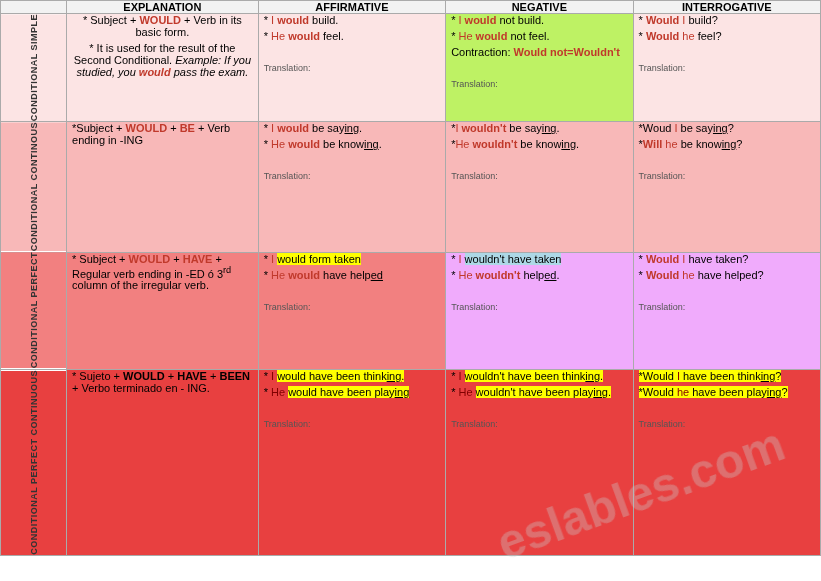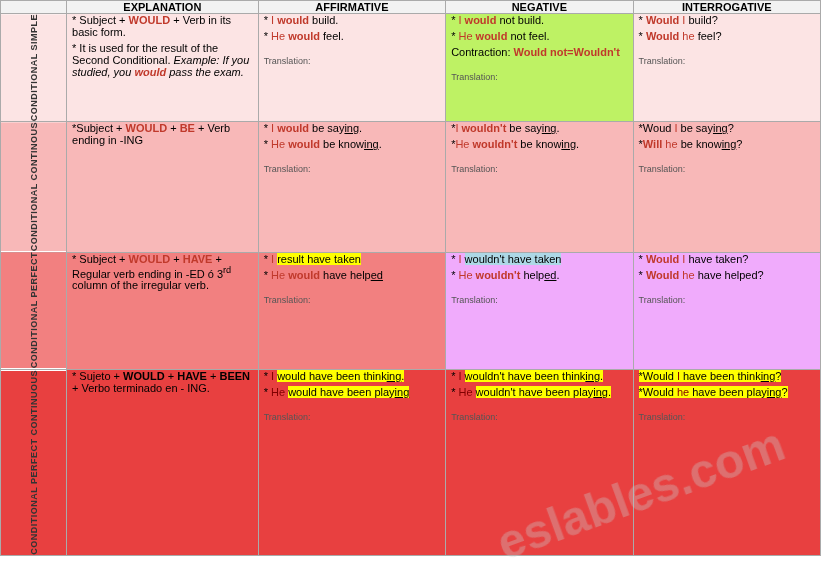--- a/index.html
+++ b/index.html
@@ -39,31 +39,32 @@
       font-weight: bold;
       font-size: 9px;
       writing-mode: vertical-rl;
       transform: rotate(180deg);
       letter-spacing: 0.5px;
       border: 1px solid #aaa;
       color: #333;
     }
     .explanation-cell {
       width: 180px;
+      text-align: center;
     }
 
     .row-label-cell.simple { background-color: #fce4e4; }
     .row-label-cell.continuous { background-color: #f8b8b8; }
     .row-label-cell.perfect { background-color: #f28080; }
     .row-label-cell.perfect-continuous { background-color: #e84040; }
 
     .translation-line {
       font-size: 9px;
       color: #555;
-      margin-top: 14px;
+      margin-top: 21px;
       display: block;
     }
     .highlight-would {
       color: #c0392b;
       font-weight: bold;
     }
     .highlight-yellow {
       background-color: #ffff00;
     }
     .highlight-blue {
@@ -156,21 +157,21 @@
           <span class="translation-line">Translation:</span>
         </td>
       </tr>
 
       <tr>
         <td class="row-label-cell perfect">CONDITIONAL PERFECT</td>
         <td style="background:#f28080;">
           <p>* Subject + <span class="highlight-would">WOULD</span> + <span class="highlight-would">HAVE</span> + Regular verb ending in -ED ó 3<sup>rd</sup> column of the irregular verb.</p>
         </td>
         <td style="background:#f28080;">
-          <p>* <span class="highlight-text-red">I</span> <span class="highlight-yellow">result have taken</span></p>
+          <p>* <span class="highlight-text-red">I</span> <span class="highlight-yellow">would form taken</span></p>
           <p>* <span class="highlight-text-red">He</span> <span class="highlight-would">would</span> have help<span class="underline">ed</span></p>
           <span class="translation-line">Translation:</span>
         </td>
         <td style="background:#f0abfc;">
           <p>* <span class="highlight-text-red">I</span> <span class="highlight-blue">wouldn't have taken</span></p>
           <p>* <span class="highlight-text-red">He</span> <span class="highlight-would">wouldn't</span> help<span class="underline">ed</span>.</p>
           <span class="translation-line">Translation:</span>
         </td>
         <td style="background:#f0abfc;">
           <p>* <span class="highlight-would">Would</span> <span class="highlight-text-red">I</span> have taken?</p>

